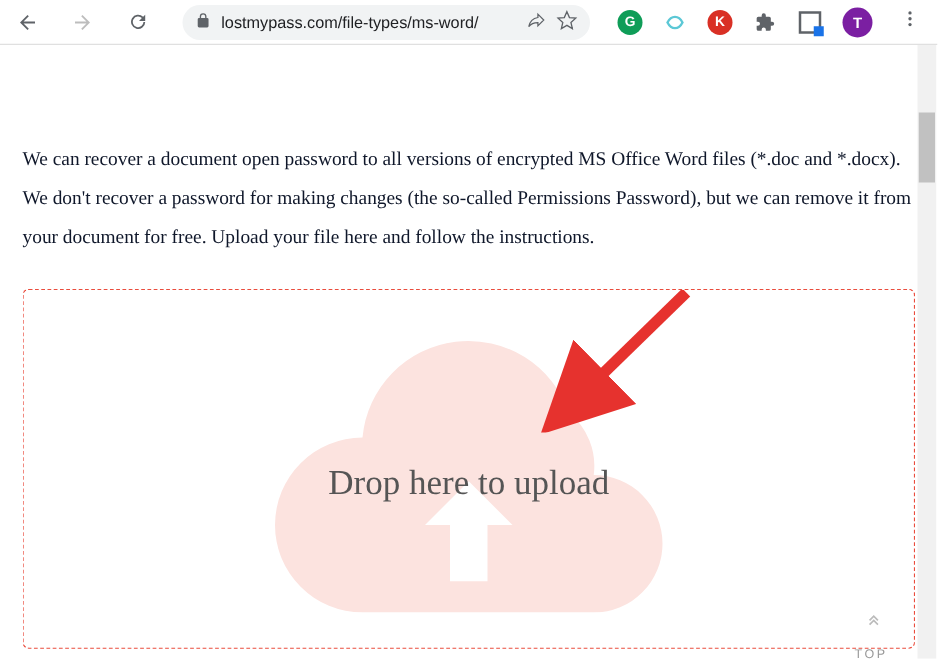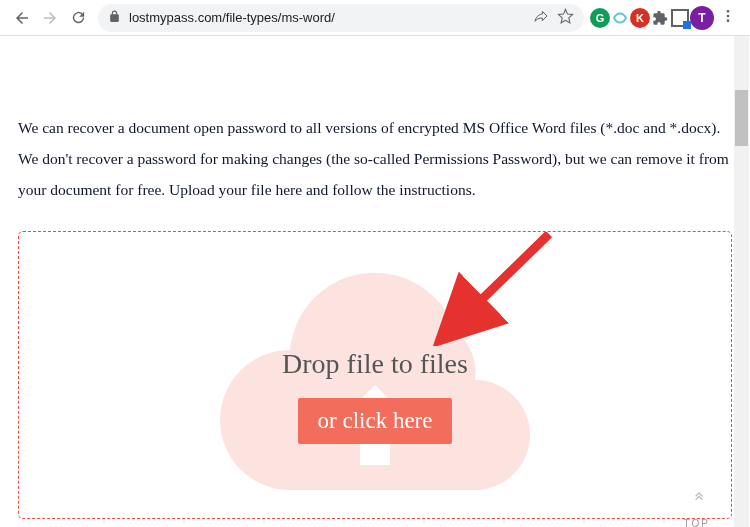--- a/index.html
+++ b/index.html
@@ -1,17 +1,17 @@
 <!DOCTYPE html>
 <html><head>
   <meta charset="utf-8">
   <style>
     * { box-sizing: border-box; margin: 0; padding: 0; }
     body { width: 750px; height: 527px; font-family: Arial, sans-serif; overflow: hidden; background: #fff; position: relative; }
-    .browser-chrome { height: 36px; background: #fff; display: flex; align-items: center; padding: 0 8px; border-bottom: 1px solid #e0e0e0; gap: 0; }
+    .browser-chrome { height: 36px; background: #fff; display: flex; align-items: center; padding: 0 8px; border-bottom: 1px solid #e0e0e0; gap: 16px; }
     .nav-btn { width: 28px; height: 28px; display: flex; align-items: center; justify-content: center; border-radius: 50%; color: #5f6368; cursor: pointer; }
     .nav-btn.disabled { color: #bdbdbd; }
     .addr-bar { flex: 1; height: 28px; background: #f1f3f4; border-radius: 14px; display: flex; align-items: center; padding: 0 10px; margin: 0 6px; font-size: 13px; color: #202124; gap: 8px; }
     .lock { color: #5f6368; }
     .url-text { flex: 1; white-space: nowrap; overflow: hidden; }
     .ext-icon { width: 20px; height: 20px; border-radius: 50%; display: flex; align-items: center; justify-content: center; font-size: 11px; font-weight: bold; }
     .ext-g { background: #0f9d58; color: #fff; }
     .ext-swirl { color: #5cc8d6; }
     .ext-k { background: #d93025; color: #fff; }
     .ext-star { color: #5f6368; }
@@ -110,22 +110,21 @@
       <path d="M160 125 l-35 35 h20 v45 h30 v-45 h20 z" fill="#fff"></path>
     </svg>
     <svg class="arrow-annot" width="130" height="120" style="left:410px; top:-6px;">
       <defs>
           <marker id="ah" markerWidth="8" markerHeight="8" refX="2" refY="4" orient="auto">
             <path d="M0,0 L8,4 L0,8 z" fill="#e6322e"></path>
           </marker>
         </defs>
       <line x1="120" y1="8" x2="42" y2="84" stroke="#e6322e" stroke-width="9" marker-end="url(#ah)"></line>
     </svg>
-    <div class="drop-label">Drop file to files</div>
-    <button class="click-btn">or click here</button>
+    <div class="drop-label">Drop here to upload</div>
     <span class="scroll-top-icon">
       <svg width="16" height="16" viewBox="0 0 24 24">
           <path d="M7 14l5-5 5 5M7 19l5-5 5 5" fill="none" stroke="#bbb" stroke-width="2"></path>
         </svg>
     </span>
   </div>
   <div class="toplabel">TOP</div>
 </div>
 
 </body></html>

